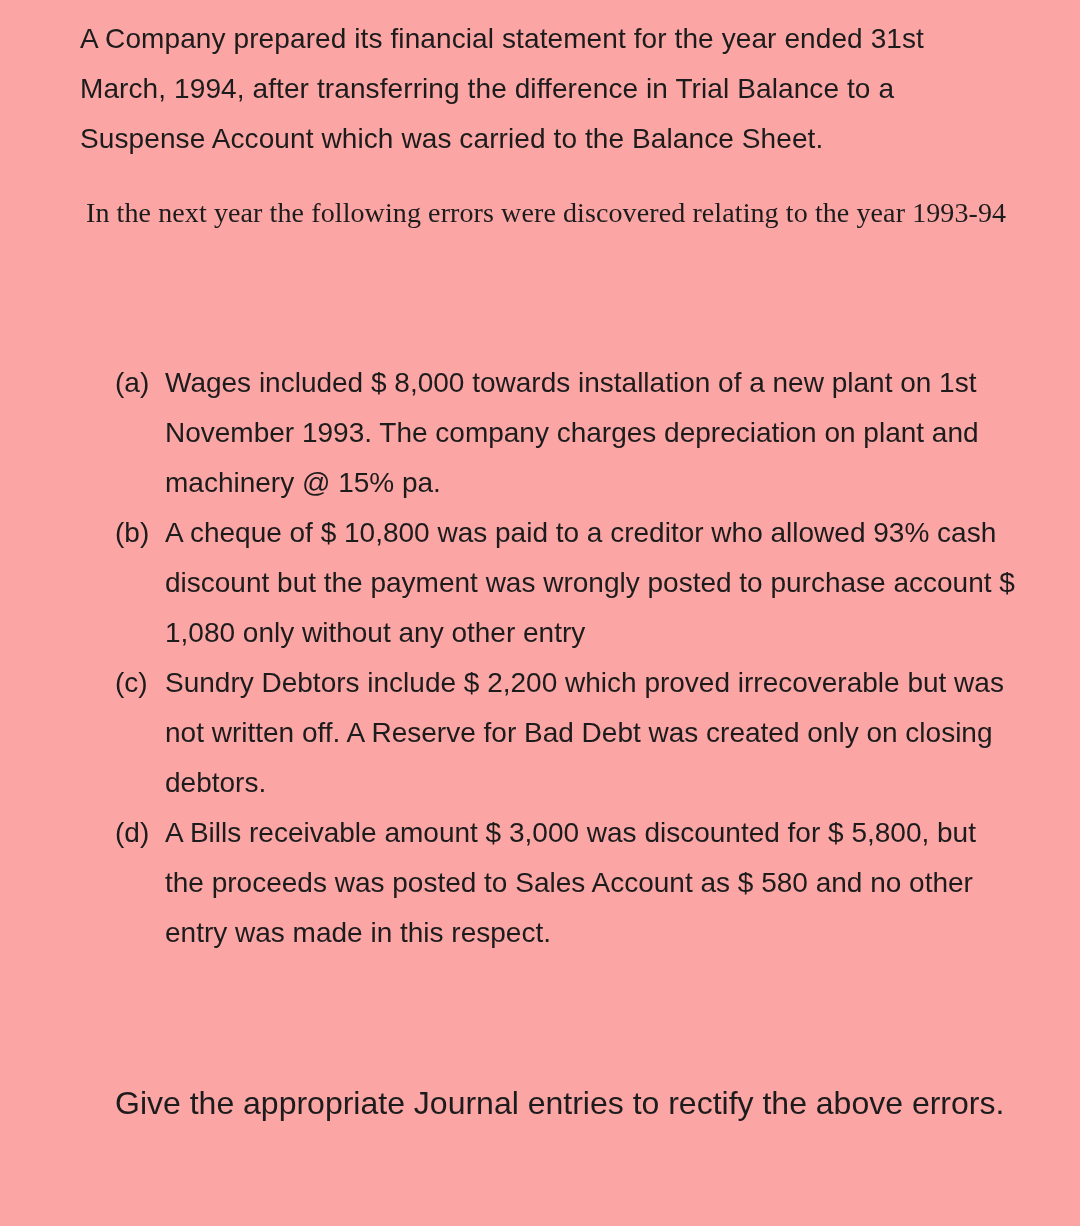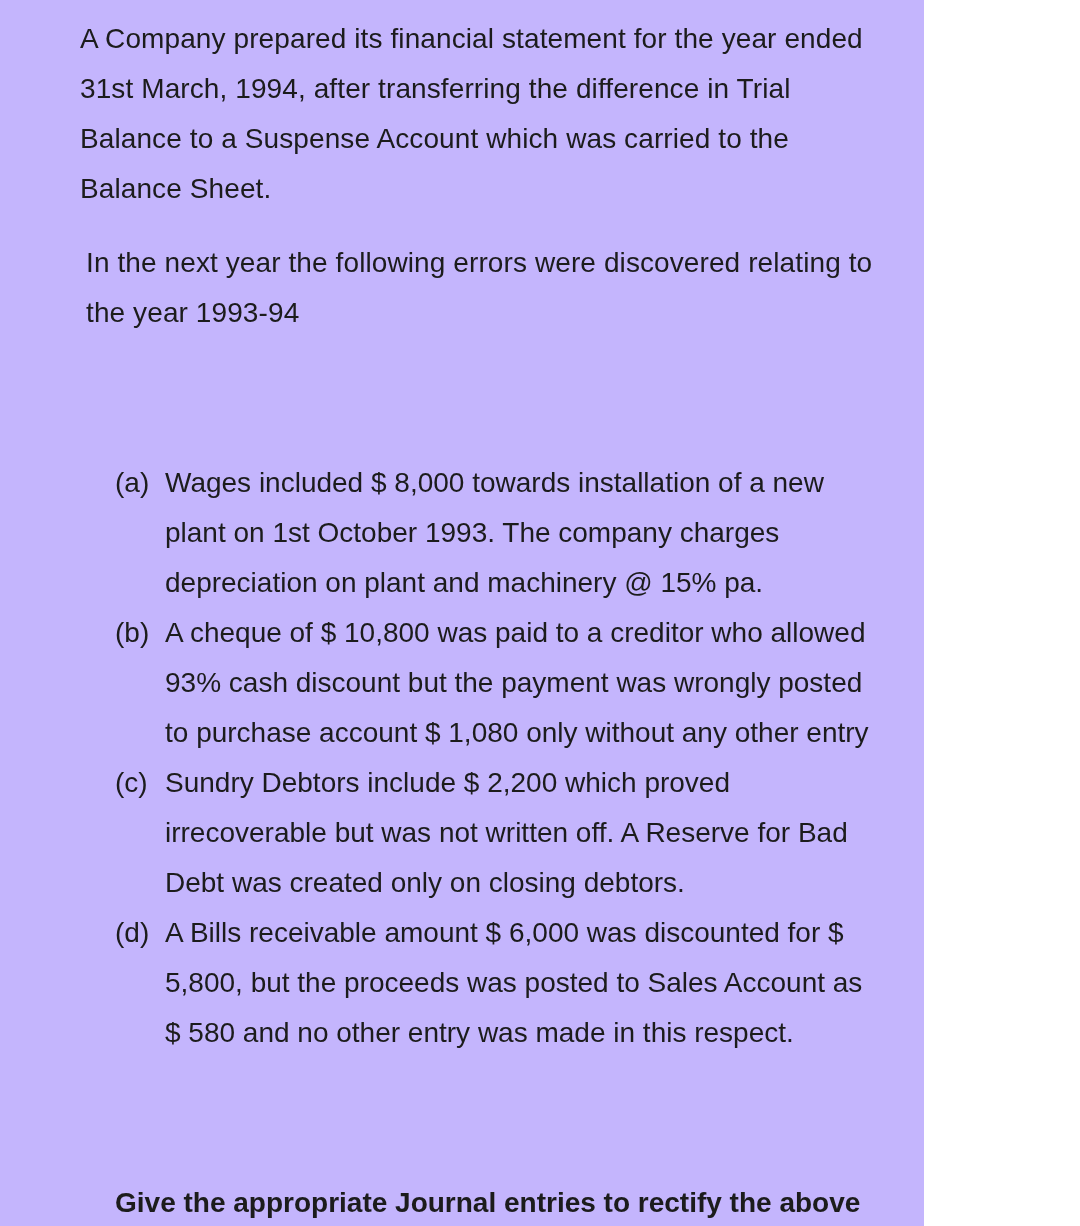--- a/index.html
+++ b/index.html
@@ -9,35 +9,36 @@
   }
   body {
     width: 1080px;
     height: 1226px;
     overflow: hidden;
     font-family: "Liberation Sans", "DejaVu Sans", sans-serif;
     color: #1c1c1c;
   }
   .page {
     box-sizing: border-box;
-    width: 924px;
+    width: 1080px;
     height: 1226px;
     padding: 14px 48px 40px 80px;
-    background: #c4b5fd;
+    background: #fca5a5;
   }
   .para {
     font-size: 28px;
     line-height: 50px;
     max-width: 930px;
     margin: 0 0 24px 0;
     letter-spacing: 0.1px;
   }
   .para-second {
     padding-left: 6px;
     margin-bottom: 0;
+    font-family: Liberation Serif, serif;
   }
   .error-list {
     margin-top: 120px;
     padding-left: 35px;
   }
   .error-item {
     display: flex;
     align-items: flex-start;
     font-size: 28px;
     line-height: 50px;
@@ -48,53 +49,52 @@
     white-space: nowrap;
     padding-right: 8px;
   }
   .error-text {
     flex: 1 1 auto;
     max-width: 852px;
   }
   .footer-instruction {
     margin-top: 120px;
     padding-left: 35px;
-    font-size: 28px;
+    font-size: 32px;
     line-height: 50px;
-    font-weight: bold;
   }
 </style>
 </head>
 <body>
 
 <div class="page">
 
   <p class="para">A Company prepared its financial statement for the year ended 31st March, 1994, after transferring the difference in Trial Balance to a Suspense Account which was carried to the Balance Sheet.</p>
 
   <p class="para para-second">In the next year the following errors were discovered relating to the year 1993-94</p>
 
   <div class="error-list">
 
     <div class="error-item">
       <span class="error-marker">(a)</span>
-      <span class="error-text">Wages included $ 8,000 towards installation of a new plant on 1st October 1993. The company charges depreciation on plant and machinery @ 15% pa.</span>
+      <span class="error-text">Wages included $ 8,000 towards installation of a new plant on 1st November 1993. The company charges depreciation on plant and machinery @ 15% pa.</span>
     </div>
 
     <div class="error-item">
       <span class="error-marker">(b)</span>
       <span class="error-text">A cheque of $ 10,800 was paid to a creditor who allowed 93% cash discount but the payment was wrongly posted to purchase account $ 1,080 only without any other entry</span>
     </div>
 
     <div class="error-item">
       <span class="error-marker">(c)</span>
       <span class="error-text">Sundry Debtors include $ 2,200 which proved irrecoverable but was not written off. A Reserve for Bad Debt was created only on closing debtors.</span>
     </div>
 
     <div class="error-item">
       <span class="error-marker">(d)</span>
-      <span class="error-text">A Bills receivable amount $ 6,000 was discounted for $ 5,800, but the proceeds was posted to Sales Account as $ 580 and no other entry was made in this respect.</span>
+      <span class="error-text">A Bills receivable amount $ 3,000 was discounted for $ 5,800, but the proceeds was posted to Sales Account as $ 580 and no other entry was made in this respect.</span>
     </div>
 
   </div>
 
   <p class="footer-instruction">Give the appropriate Journal entries to rectify the above errors.</p>
 
 </div>
 
 </body></html>

